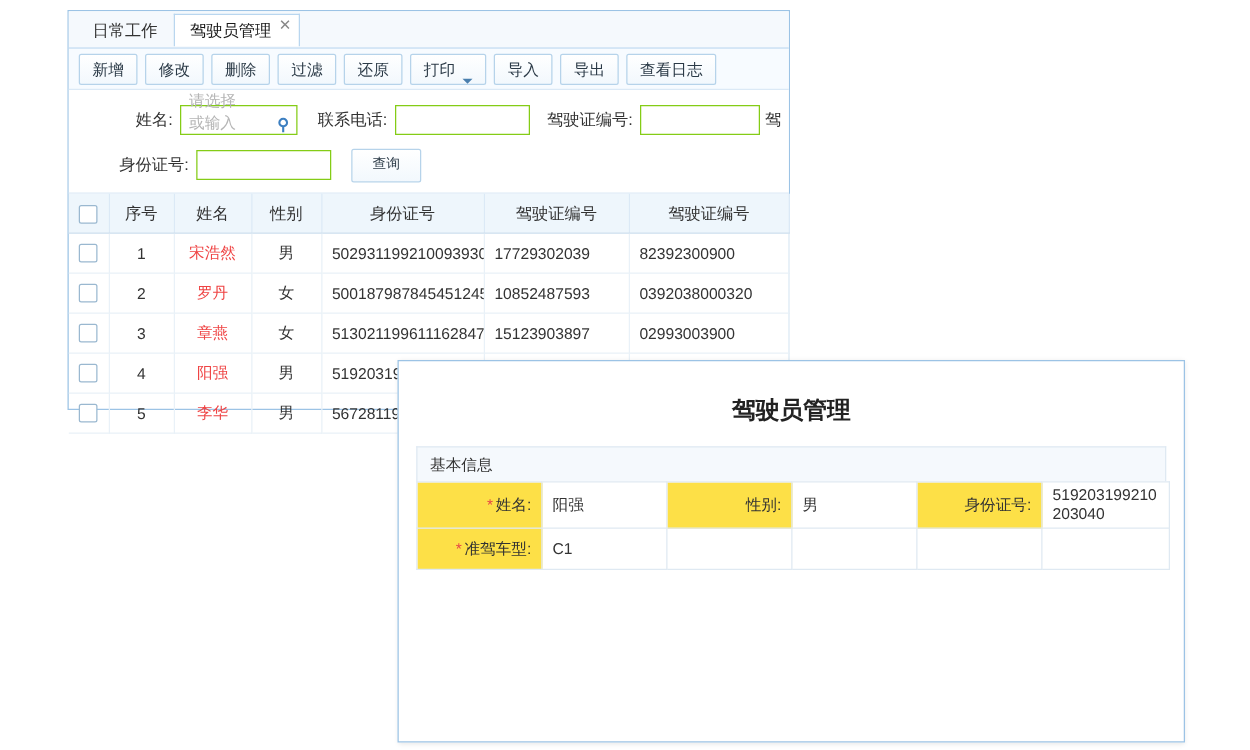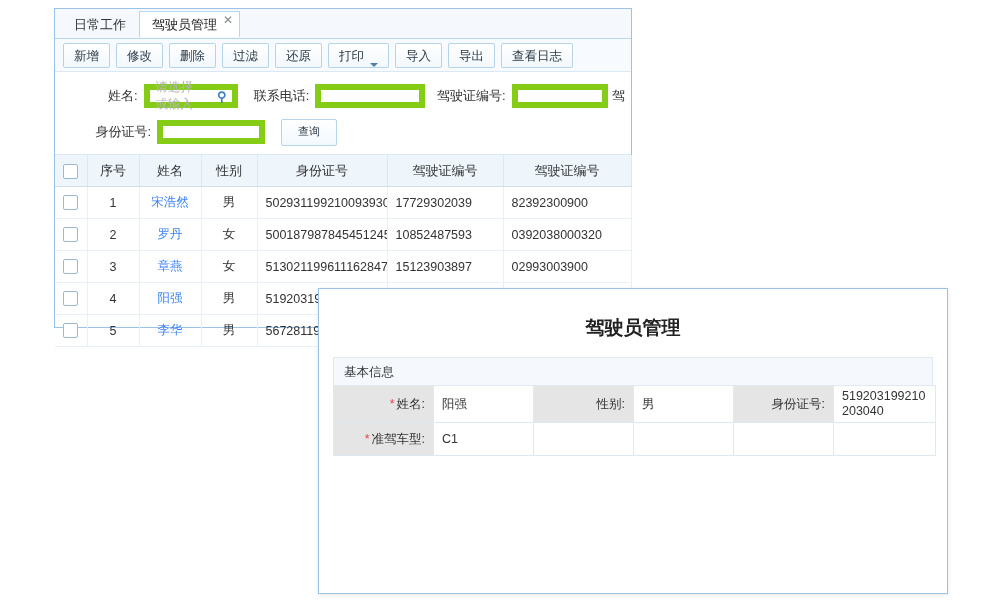--- a/index.html
+++ b/index.html
@@ -117,25 +117,25 @@
   .frow:last-child { margin-bottom: 0; }
   .flabel {
     font-size: 13px;
     color: #333;
     text-align: right;
     padding-right: 6px;
     white-space: nowrap;
   }
   .finput {
     height: 24px;
-    border: 6px solid #84cc16;
+    border: 1px solid #84cc16;
     background: #fff;
     box-sizing: border-box;
     display: flex;
-    align-items: center;
+    align-items: flex-end;
     padding: 0 6px;
     font-size: 12.5px;
     color: #333;
     gap: 22px;
   }
   .finput .ph { color: #b5b5b5; }
   .search-ico {
     margin-left: auto;
     color: #3d7fc1;
     font-size: 13px;
@@ -173,21 +173,21 @@
     border-right: 1px solid #e9f1f8;
     border-bottom: 1px solid #e9f1f8;
     height: 29px;
     font-size: 12.5px;
     color: #333;
     text-align: center;
     overflow: hidden;
     white-space: nowrap;
   }
   table.grid td.left { text-align: left; padding-left: 8px; }
-  table.grid td.name a { color: #3b82f6; text-decoration: none; cursor: pointer; }
+  table.grid td.name a { color: #ef4444; text-decoration: none; cursor: pointer; }
   .cbx {
     display: inline-block;
     width: 13px; height: 13px;
     border: 1px solid #9ab8d0;
     background: #fff;
     border-radius: 2px;
     vertical-align: middle;
     cursor: pointer;
   }
 
@@ -233,21 +233,21 @@
     height: 33px;
     font-size: 12.5px;
     color: #333;
     padding: 3px 8px;
     box-sizing: border-box;
     vertical-align: middle;
   }
   td.flbl {
     text-align: right;
     color: #333;
-    background: #e5e5e5;
+    background: #fde047;
   }
   .req { color: #e64545; margin-right: 2px; }
   .wrapval { word-break: break-all; line-height: 15px; }
 </style>
 </head>
 <body>
 
 <div id="root">
 
   <div class="list-window">

